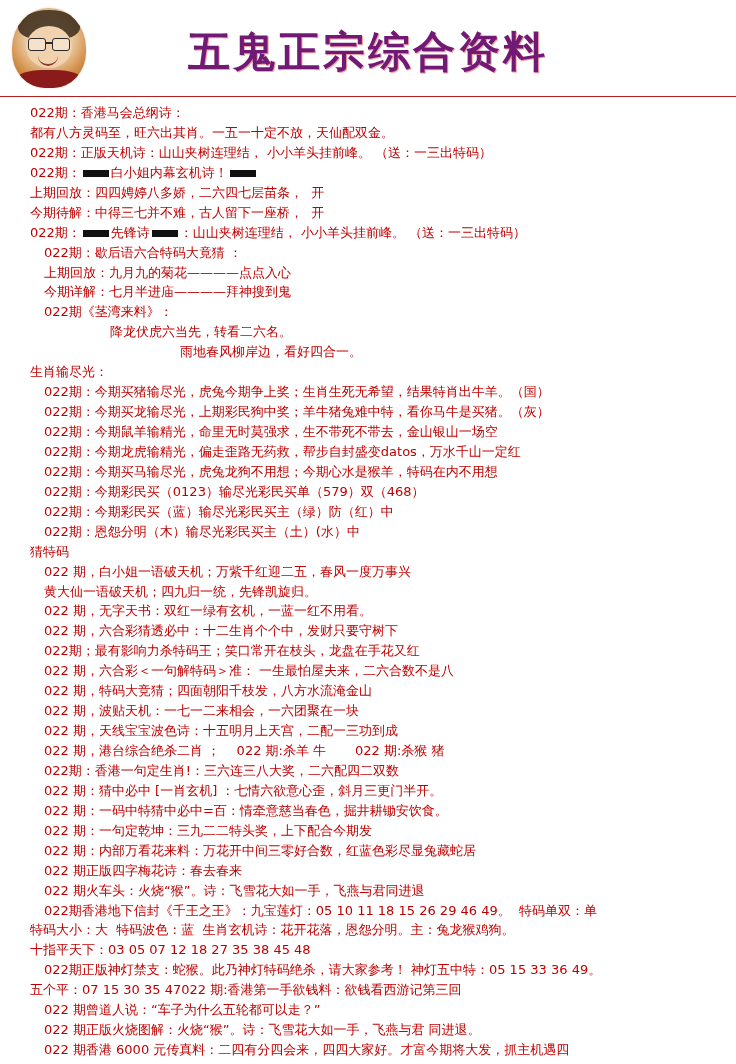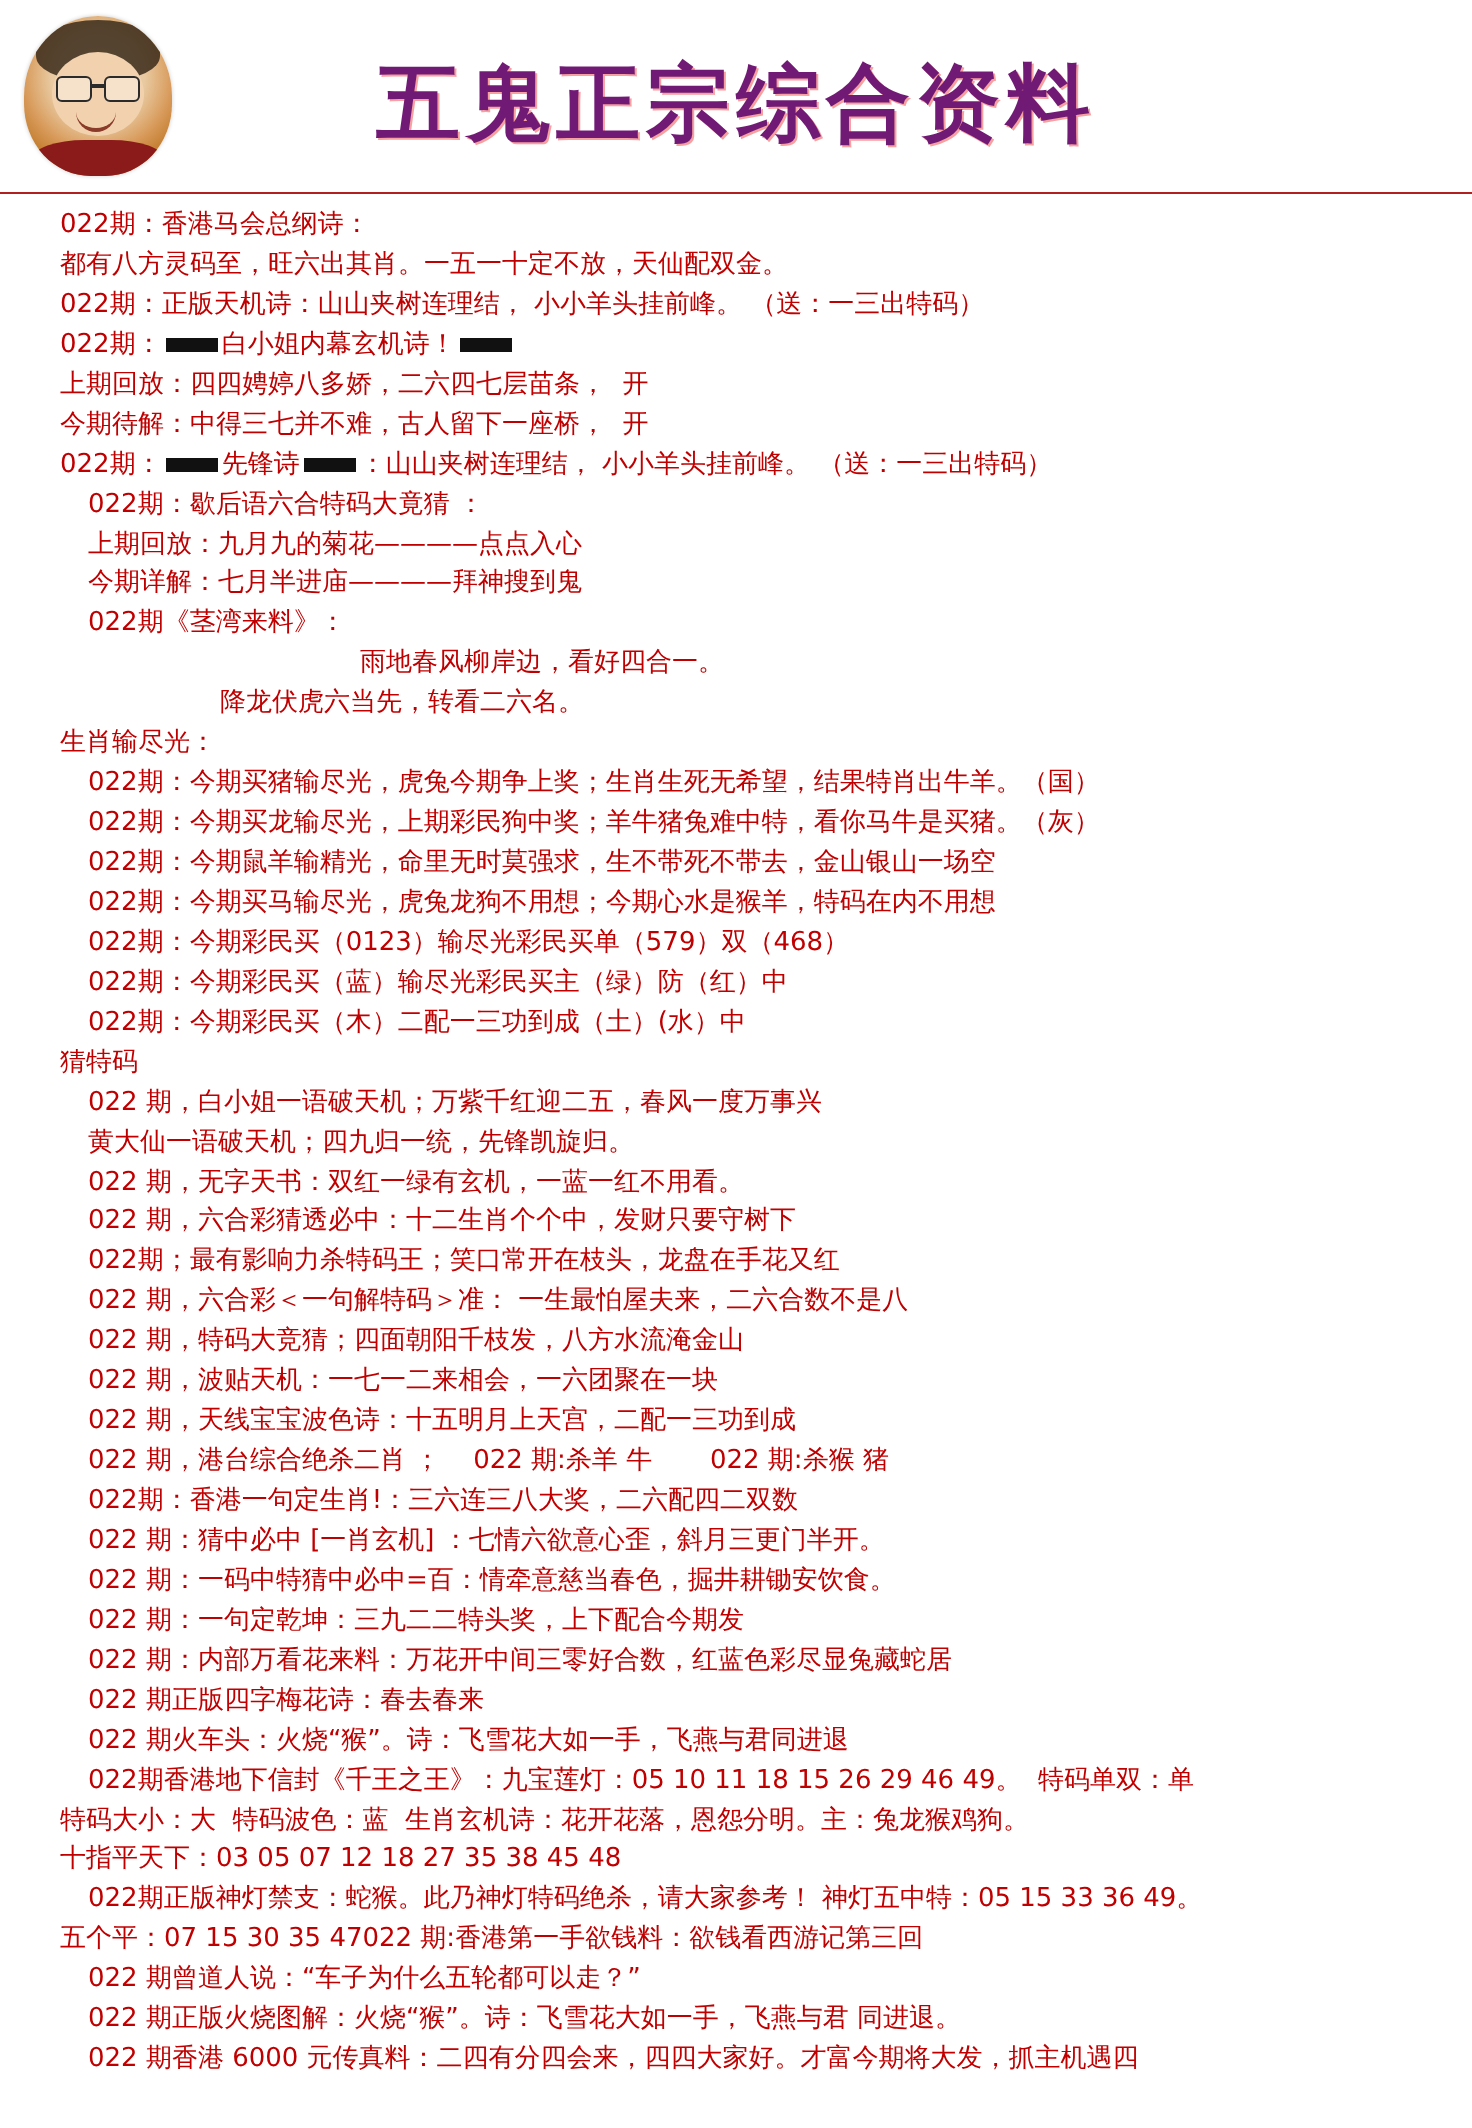--- a/index.html
+++ b/index.html
@@ -148,30 +148,31 @@
       <p class="line tight indent-0">都有八方灵码至，旺六出其肖。一五一十定不放，天仙配双金。</p>
       <p class="line tight indent-0">022期：正版天机诗：山山夹树连理结， 小小羊头挂前峰。 （送：一三出特码）</p>
       <p class="line tight indent-0">022期：<span class="bar"></span>白小姐内幕玄机诗！<span class="bar"></span></p>
       <p class="line tight indent-0">上期回放：四四娉婷八多娇，二六四七层苗条，  开</p>
       <p class="line tight indent-0">今期待解：中得三七并不难，古人留下一座桥，  开</p>
       <p class="line tight indent-0">022期：<span class="bar"></span>先锋诗<span class="bar"></span>：山山夹树连理结， 小小羊头挂前峰。 （送：一三出特码）</p>
       <p class="line tight indent-1">022期：歇后语六合特码大竟猜 ：</p>
       <p class="line tight indent-1">上期回放：九月九的菊花————点点入心</p>
       <p class="line tight indent-1">今期详解：七月半进庙————拜神搜到鬼</p>
       <p class="line tight indent-1">022期《茎湾来料》：</p>
+      <p class="line tight indent-3">降龙伏虎六当先，转看二六名。</p>
       <p class="line tight indent-4">雨地春风柳岸边，看好四合一。</p>
-      <p class="line tight indent-3">降龙伏虎六当先，转看二六名。</p>
       <p class="line tight indent-0">生肖输尽光：</p>
       <p class="line tight indent-1">022期：今期买猪输尽光，虎兔今期争上奖；生肖生死无希望，结果特肖出牛羊。（国）</p>
       <p class="line tight indent-1">022期：今期买龙输尽光，上期彩民狗中奖；羊牛猪兔难中特，看你马牛是买猪。（灰）</p>
       <p class="line tight indent-1">022期：今期鼠羊输精光，命里无时莫强求，生不带死不带去，金山银山一场空</p>
+      <p class="line tight indent-1">022期：今期龙虎输精光，偏走歪路无药救，帮步自封盛变datos，万水千山一定红</p>
       <p class="line tight indent-1">022期：今期买马输尽光，虎兔龙狗不用想；今期心水是猴羊，特码在内不用想</p>
       <p class="line tight indent-1">022期：今期彩民买（0123）输尽光彩民买单（579）双（468）</p>
       <p class="line tight indent-1">022期：今期彩民买（蓝）输尽光彩民买主（绿）防（红）中</p>
-      <p class="line tight indent-1">022期：今期彩民买（木）二配一三功到成（土）(水）中</p>
+      <p class="line tight indent-1">022期：恩怨分明（木）输尽光彩民买主（土）(水）中</p>
       <p class="line tight indent-0">猜特码</p>
       <p class="line tight indent-1">022 期，白小姐一语破天机；万紫千红迎二五，春风一度万事兴</p>
       <p class="line tight indent-1">黄大仙一语破天机；四九归一统，先锋凯旋归。</p>
       <p class="line tight indent-1">022 期，无字天书：双红一绿有玄机，一蓝一红不用看。</p>
       <p class="line tight indent-1">022 期，六合彩猜透必中：十二生肖个个中，发财只要守树下</p>
       <p class="line tight indent-1">022期；最有影响力杀特码王；笑口常开在枝头，龙盘在手花又红</p>
       <p class="line tight indent-1">022 期，六合彩＜一句解特码＞准： 一生最怕屋夫来，二六合数不是八</p>
       <p class="line tight indent-1">022 期，特码大竞猜；四面朝阳千枝发，八方水流淹金山</p>
       <p class="line tight indent-1">022 期，波贴天机：一七一二来相会，一六团聚在一块</p>
       <p class="line tight indent-1">022 期，天线宝宝波色诗：十五明月上天宫，二配一三功到成</p>

